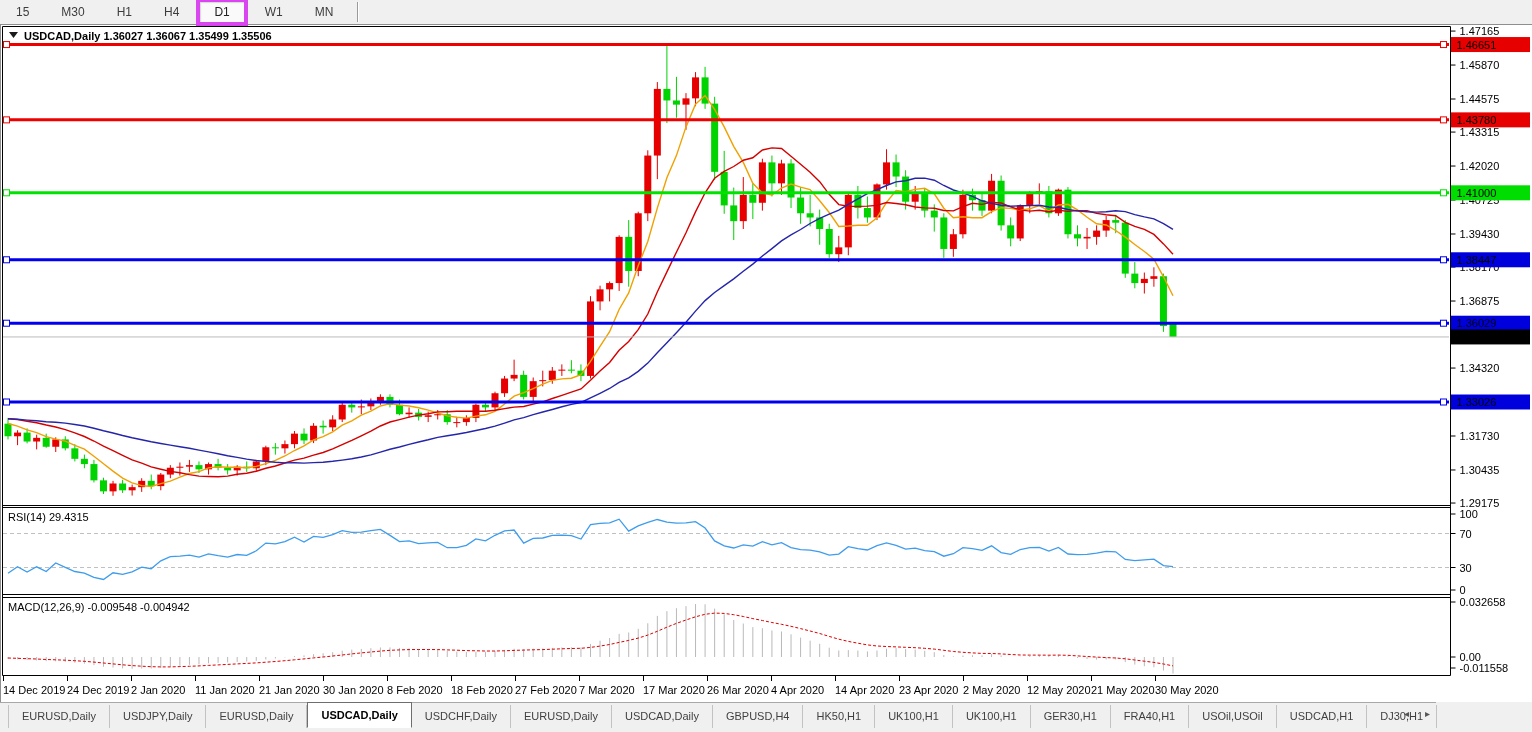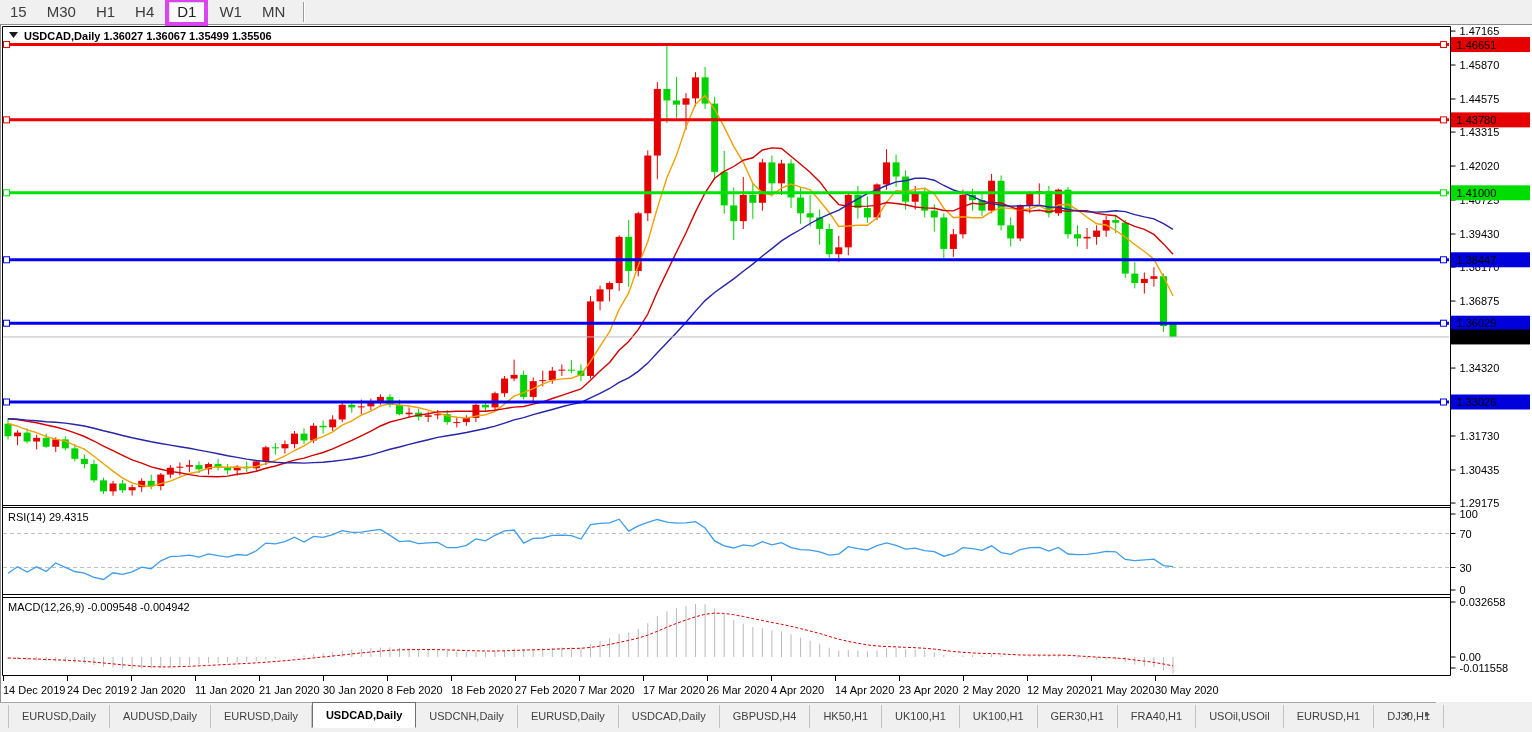--- a/index.html
+++ b/index.html
@@ -1,21 +1,21 @@
 <!DOCTYPE html>
 <html><head>
 <meta charset="utf-8">
 <style>
   html,body{margin:0;padding:0;width:1532px;height:732px;overflow:hidden;
     background:#f0f0f0;font-family:"Liberation Sans",sans-serif;}
   #stage{position:relative;width:1532px;height:732px;}
   
   .toolbar{position:absolute;top:0;left:0;width:1532px;height:24px;background:#f0f0f0;
     border-bottom:1px solid #8e8e8e;display:flex;align-items:center;z-index:3;}
-  .tfbtn{height:20px;line-height:20px;padding:0 8px;margin:0 1px;font-size:15px;color:#3c3c3c;
+  .tfbtn{height:20px;line-height:20px;padding:0 14px;margin:0 1px;font-size:12px;color:#3c3c3c;
     border:1px solid transparent;}
   .tfbtn.active{background:#fafafa;border:4px solid #d946ef;box-shadow:inset 1px 1px 1px #d8d8d8;color:#222;}
   .tbsep{width:1px;height:20px;background:#9a9a9a;margin-left:8px;border-right:1px solid #ffffff;}
   
   #chart-svg{position:absolute;top:0;left:0;z-index:1;}
   #chart-svg text{font-family:"Liberation Sans",sans-serif;font-size:11px;fill:#000;}
   
   .tabbar{position:absolute;top:702px;left:0;width:1436px;height:25px;background:#f0f0f0;
     border-top:1px solid #a8a8a8;display:flex;align-items:flex-end;z-index:3;}
   .tab{height:23px;line-height:23px;padding:0 13px;font-size:11px;color:#3f3f3f;
@@ -582,34 +582,34 @@
       </g>
       <path d="M9,32 l9,0 l-4.5,6 z" fill="#1a1a1a"></path>
       <text x="24" y="40" font-weight="bold" font-size="12px">USDCAD,Daily  1.36027 1.36067 1.35499 1.35506</text>
       <text x="8" y="521">RSI(14) 29.4315</text>
       <text x="8" y="611">MACD(12,26,9) -0.009548 -0.004942</text>
     </svg>
 
 <div class="tabbar">
   <div id="tabs" style="display:flex;align-items:flex-end;">
         <div class="tab first">EURUSD,Daily</div>
-        <div class="tab">AUDUSD,Daily</div>
+        <div class="tab">USDJPY,Daily</div>
         <div class="tab">EURUSD,Daily</div>
         <div class="tab active">USDCAD,Daily</div>
-        <div class="tab">USDCNH,Daily</div>
+        <div class="tab">USDCHF,Daily</div>
         <div class="tab">EURUSD,Daily</div>
         <div class="tab">USDCAD,Daily</div>
         <div class="tab">GBPUSD,H4</div>
         <div class="tab">HK50,H1</div>
         <div class="tab">UK100,H1</div>
         <div class="tab">UK100,H1</div>
         <div class="tab">GER30,H1</div>
         <div class="tab">FRA40,H1</div>
         <div class="tab">USOil,USOil</div>
-        <div class="tab">EURUSD,H1</div>
+        <div class="tab">USDCAD,H1</div>
         <div class="tab">DJ30,H1</div>
       </div>
   <div class="tabarrows">
     <span>◂</span>
     <span>▸</span>
   </div>
 </div>
 
 </div>
 

